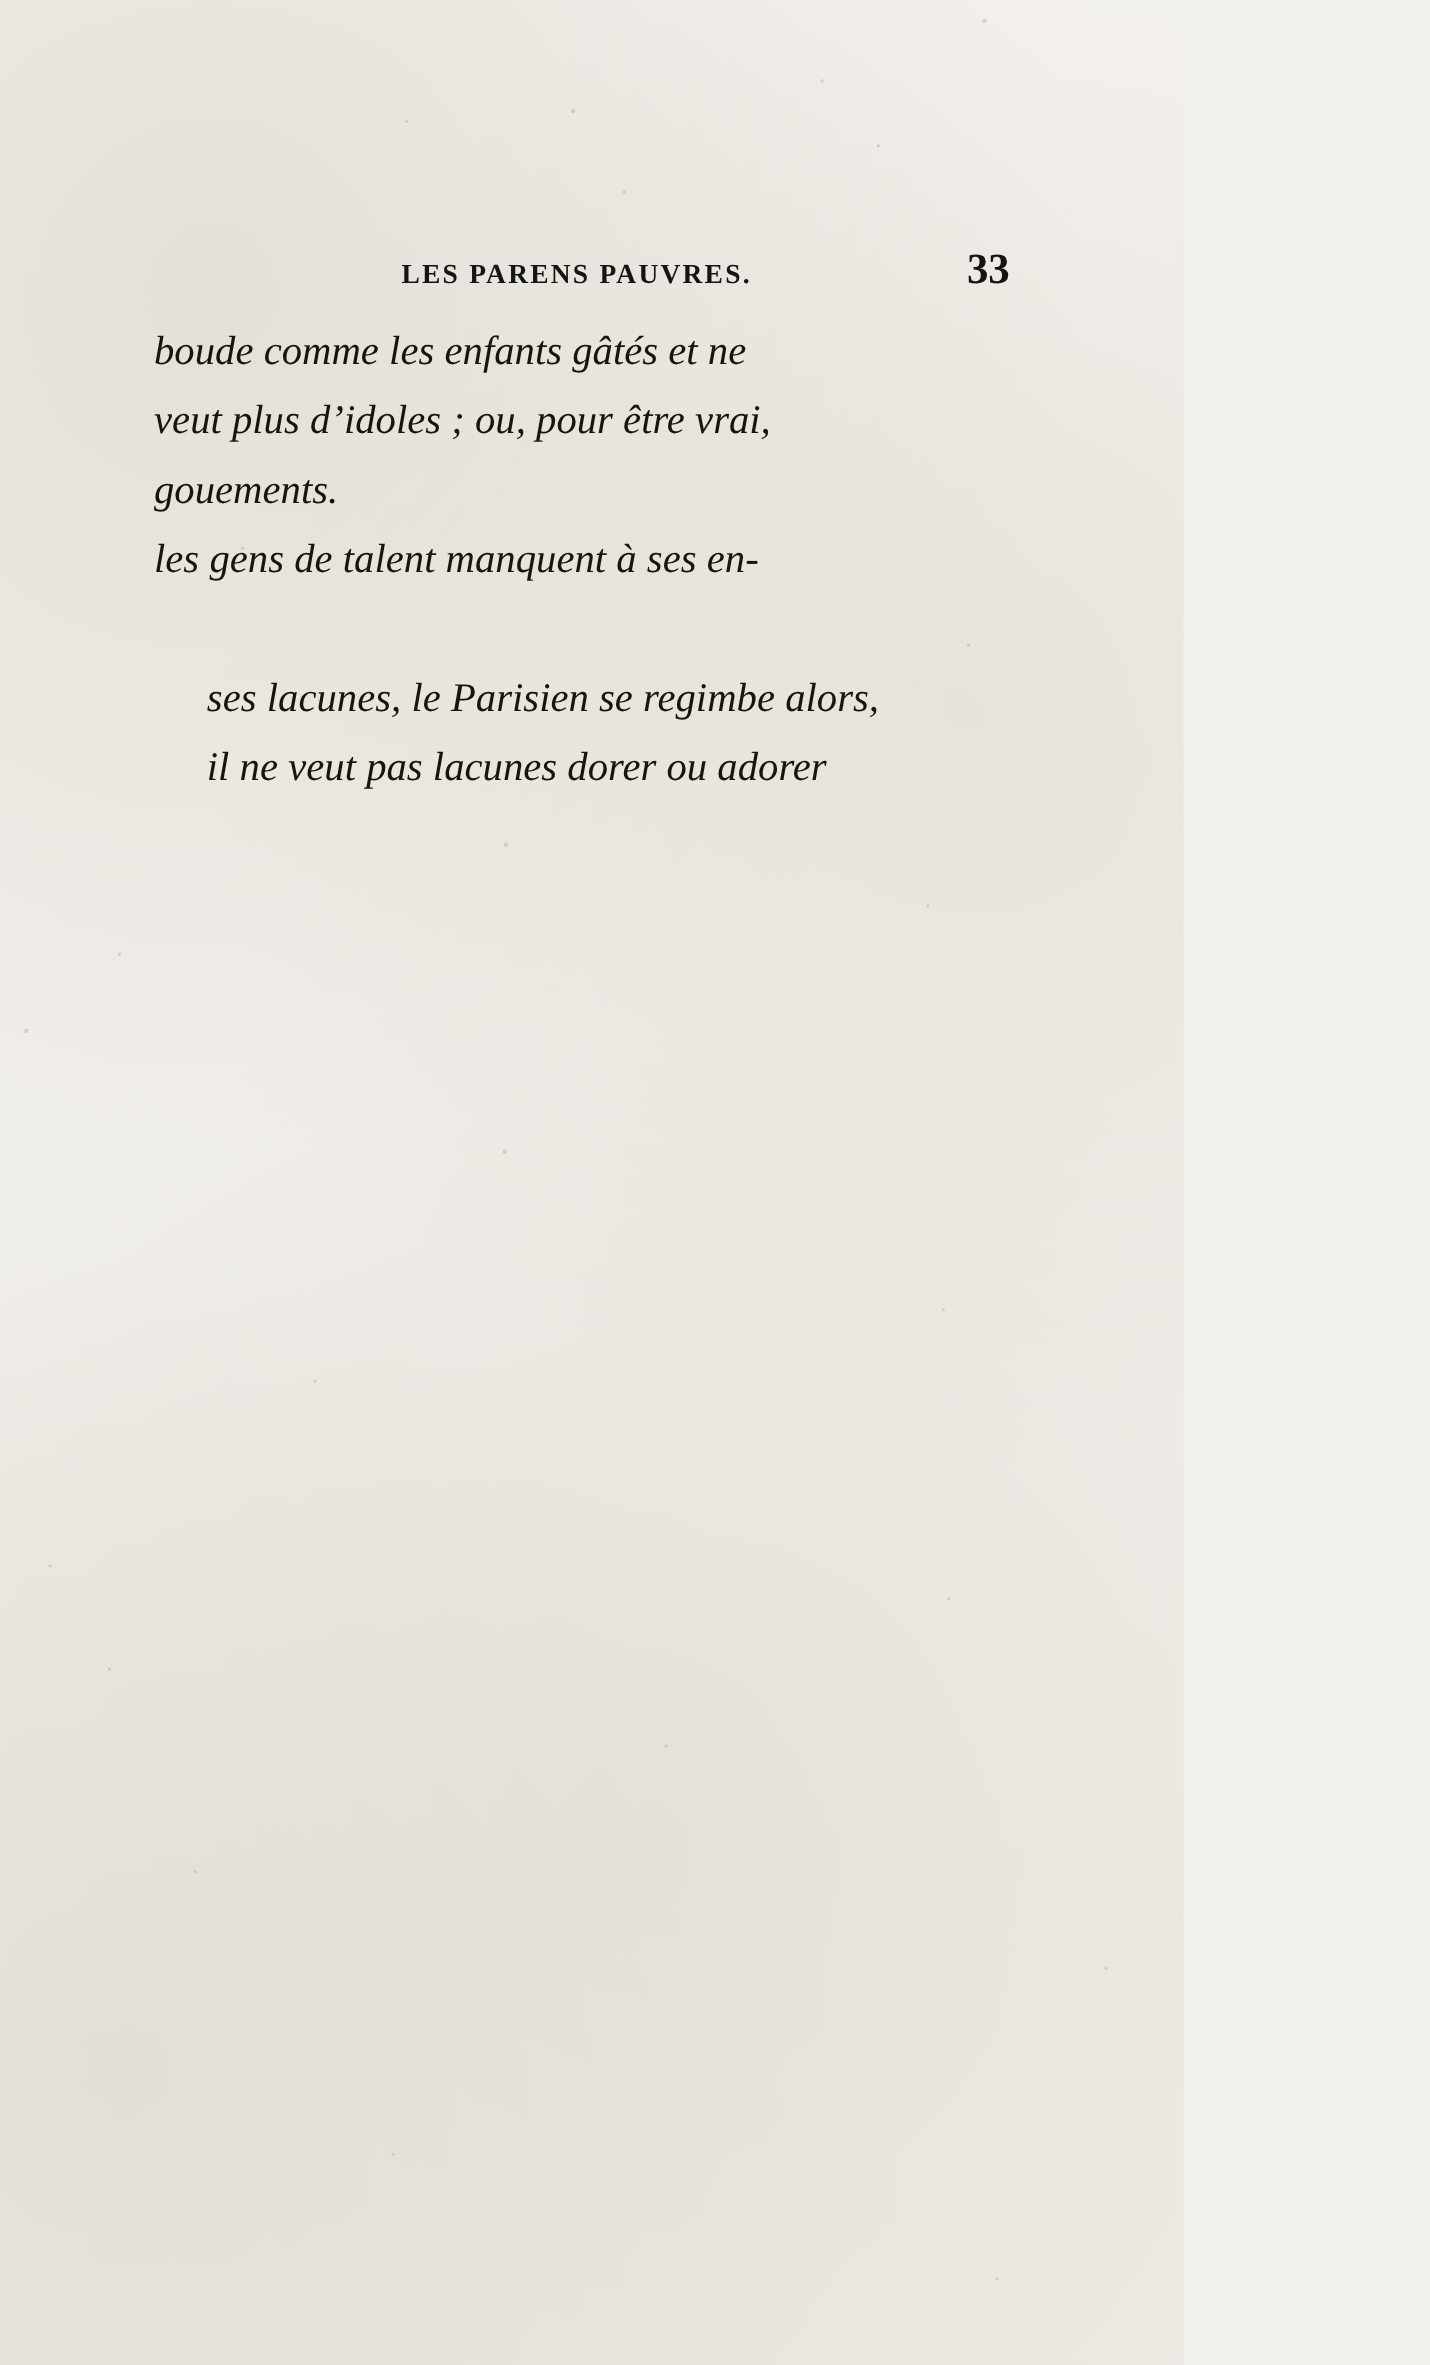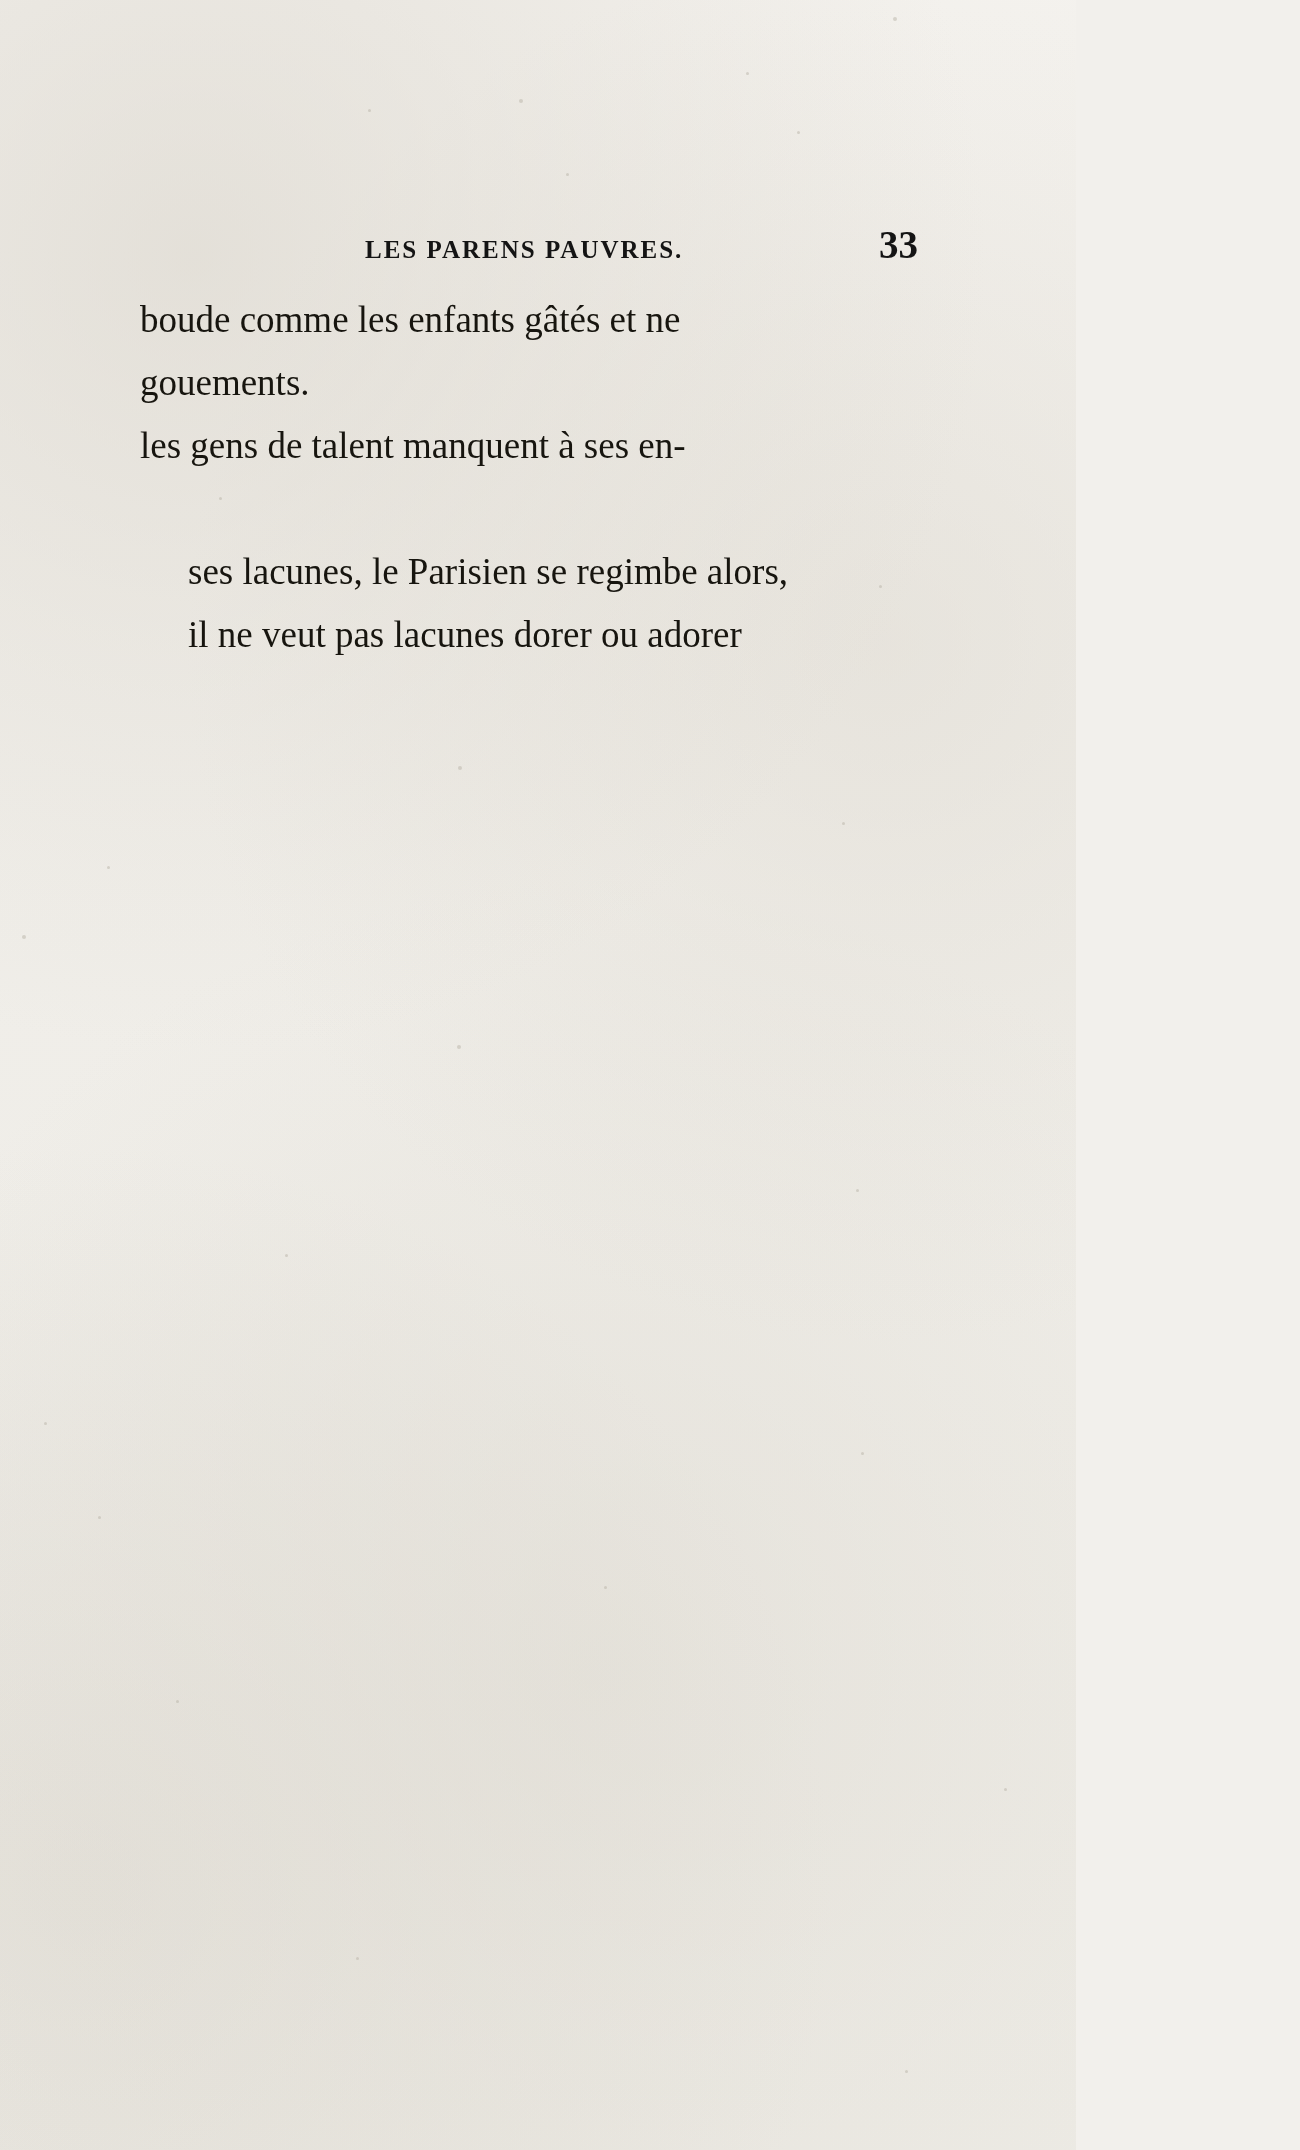--- a/index.html
+++ b/index.html
@@ -83,20 +83,21 @@
   .para + .para {
     margin-top: 63px;
   }
   .indent {
     text-indent: 48px;
   }
   
   .line {
     display: block;
     white-space: nowrap;
+    font-style: italic;
   }
   .l-just {
     display: flex;
     justify-content: space-between;
   }
   .l-just > span { display: inline-block; }
 
   .last-line { display: block; }
 </style>
 </head>
@@ -132,20 +133,23 @@
     <div class="head-title">LES PARENS PAUVRES.</div>
     <div class="head-folio">33</div>
   </div>
 
   <div class="text-block body-text">
 
     <p class="para">
       <span class="line l-just">
         <span>boude comme les enfants gâtés et ne</span>
       </span>
+      <span class="line l-just">
+        <span>veut plus d’idoles ; ou, pour être vrai,</span>
+      </span>
       <span class="line last-line">gouements.</span>
       <span class="line l-just">
         <span>les gens de talent manquent à ses en-</span>
       </span>
     </p>
 
     <p class="para indent">
       <span class="line">ses lacunes, le Parisien se regimbe alors,</span>
       <span class="line">il ne veut pas lacunes dorer ou adorer</span>
     </p>

